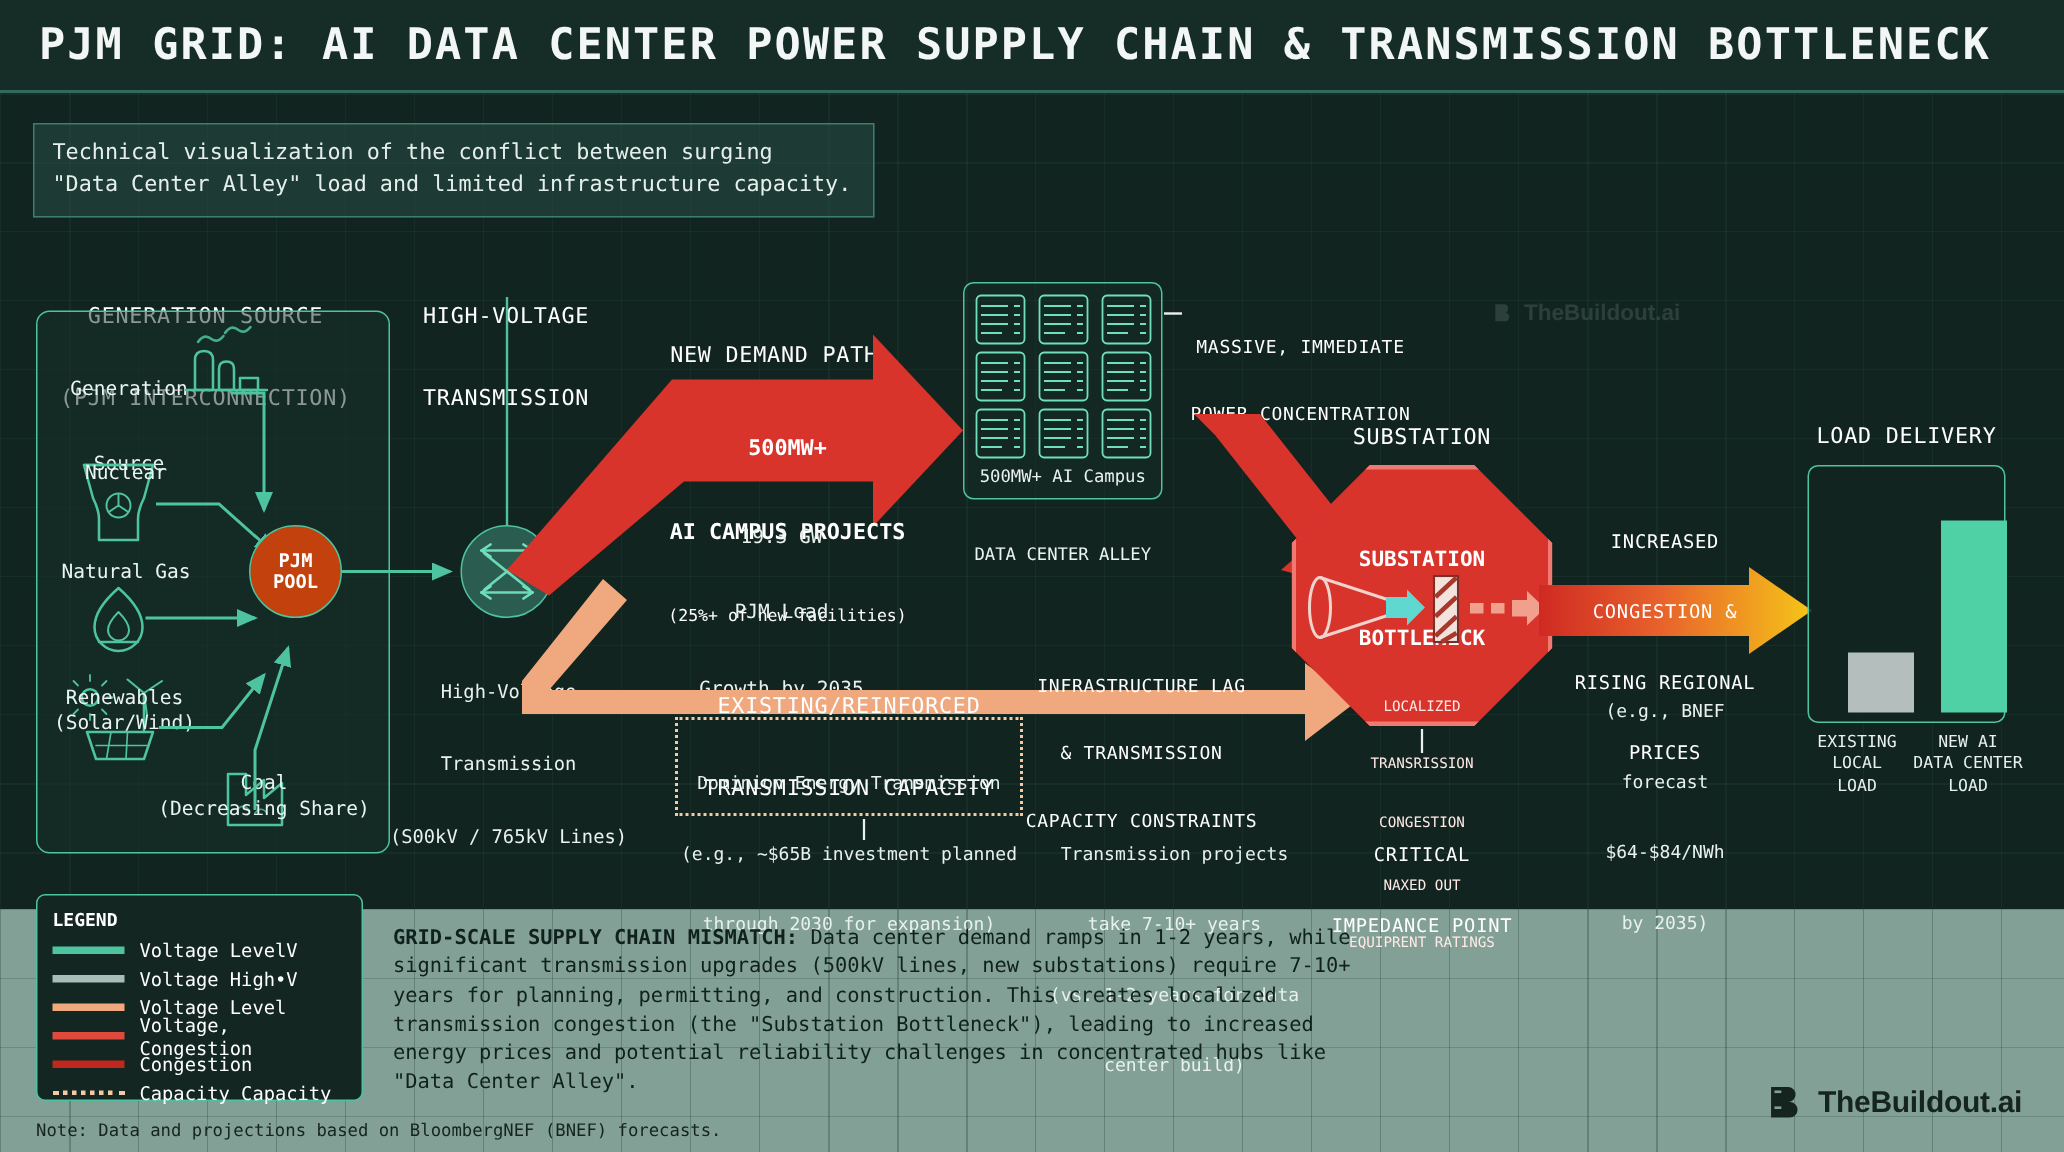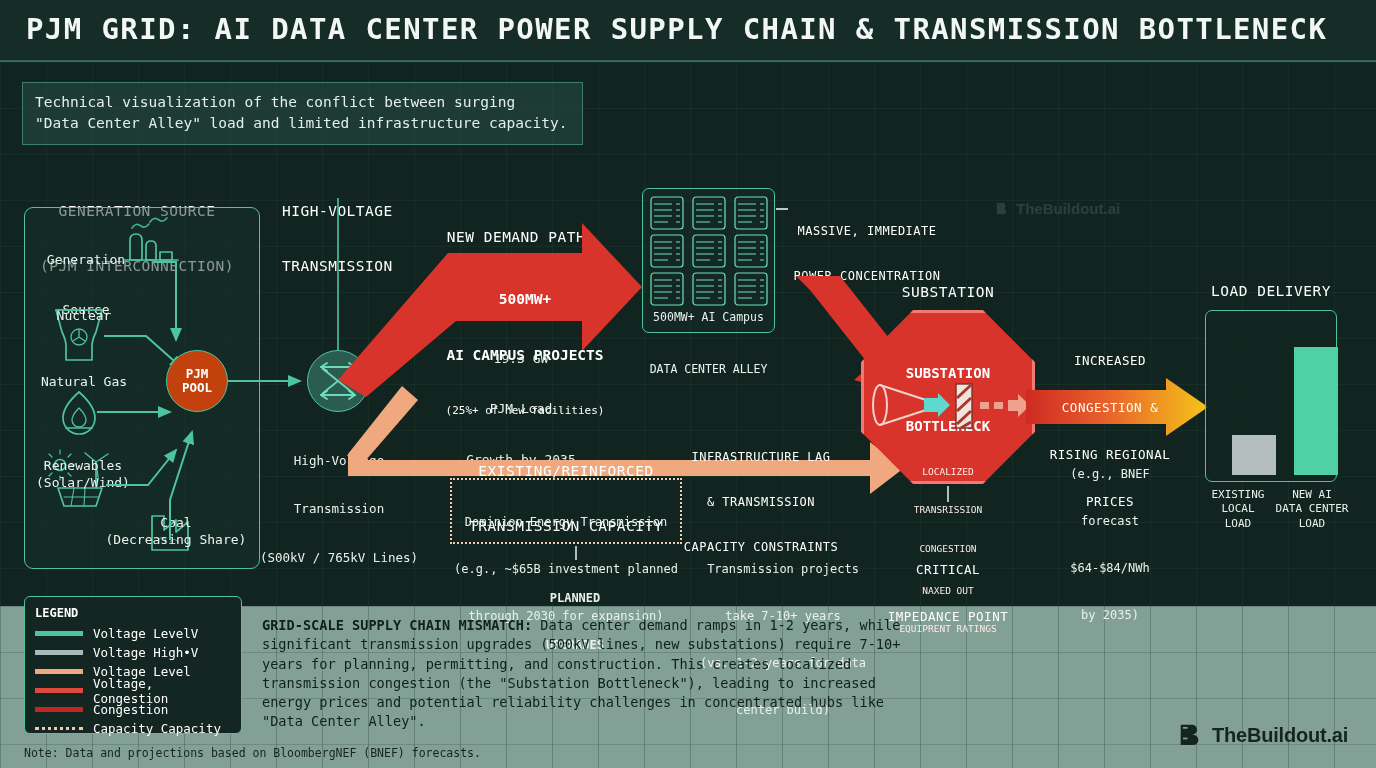--- a/index.html
+++ b/index.html
@@ -392,24 +392,20 @@
 
   <div style="position:absolute;left:450px;top:478px;width:232px;height:66px;border:2px dotted #f3c9a6;"></div>
   <div class="note" style="left:450px;top:484px;width:232px;font-size:12px;">
     <div>Dominion Energy Transmission</div>
     <div>(e.g., ~$65B investment planned</div>
     <div>through 2030 for expansion)</div>
   </div>
   <svg style="position:absolute;left:574px;top:546px;" width="4" height="14">
     <path d="M2 0 L2 14" stroke="#e8f1ee" stroke-width="1.5"></path>
   </svg>
-  <div class="note" style="left:512px;top:560px;width:126px;font-size:12px;font-weight:bold;">
-    <div>PLANNED</div>
-    <div>UPGRADES</div>
-  </div>
 
   <div class="note" style="left:690px;top:531px;width:186px;font-size:12px;">
     <div>Transmission projects</div>
     <div>take 7-10+ years</div>
     <div>(vs. 1-2 years for data</div>
     <div>center build)</div>
   </div>
 
   <div class="octagon"></div>
   <div class="oct-title">

